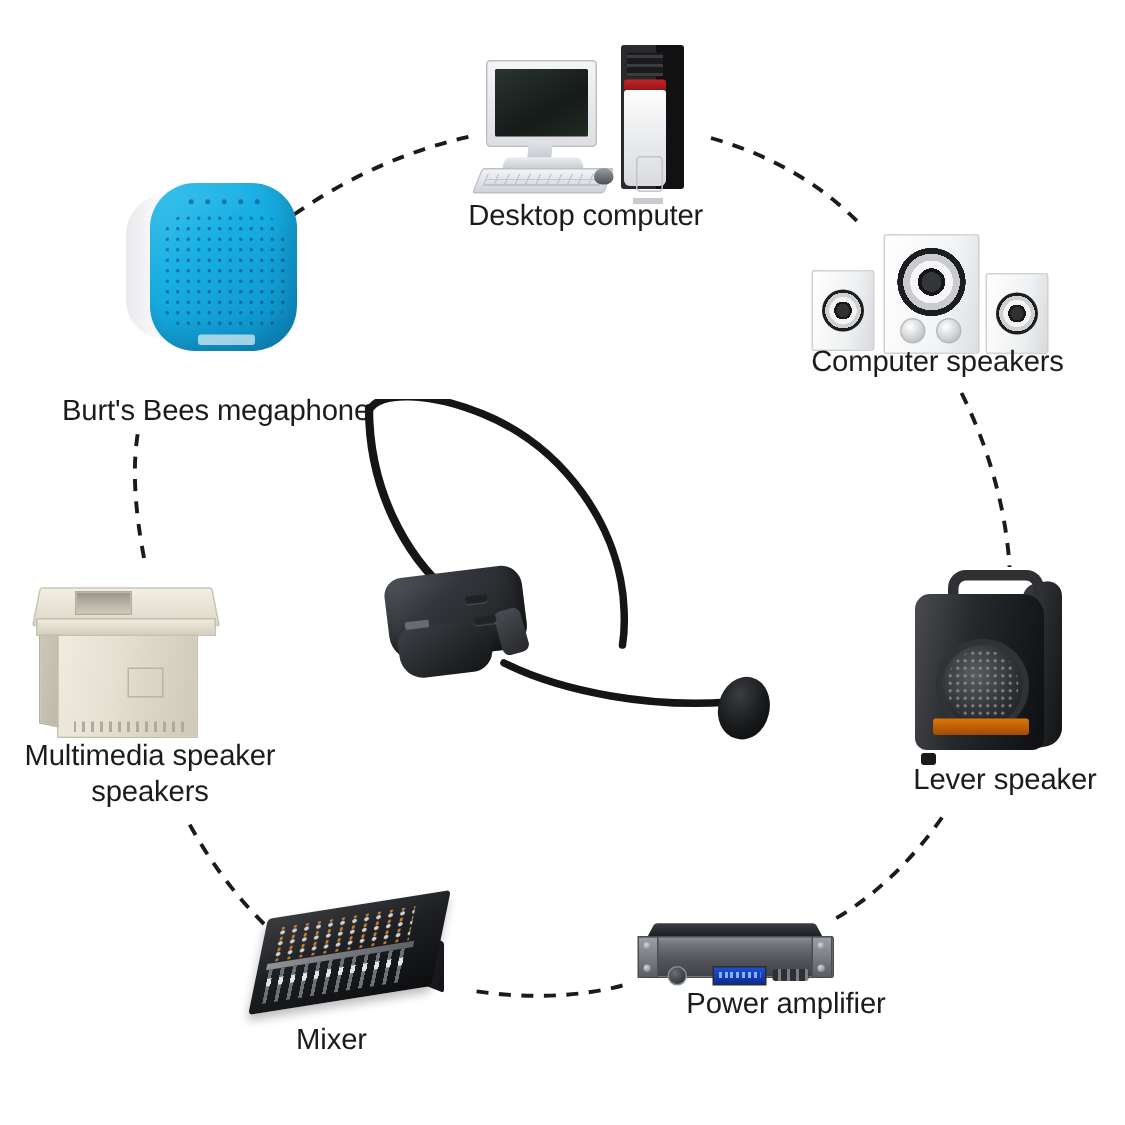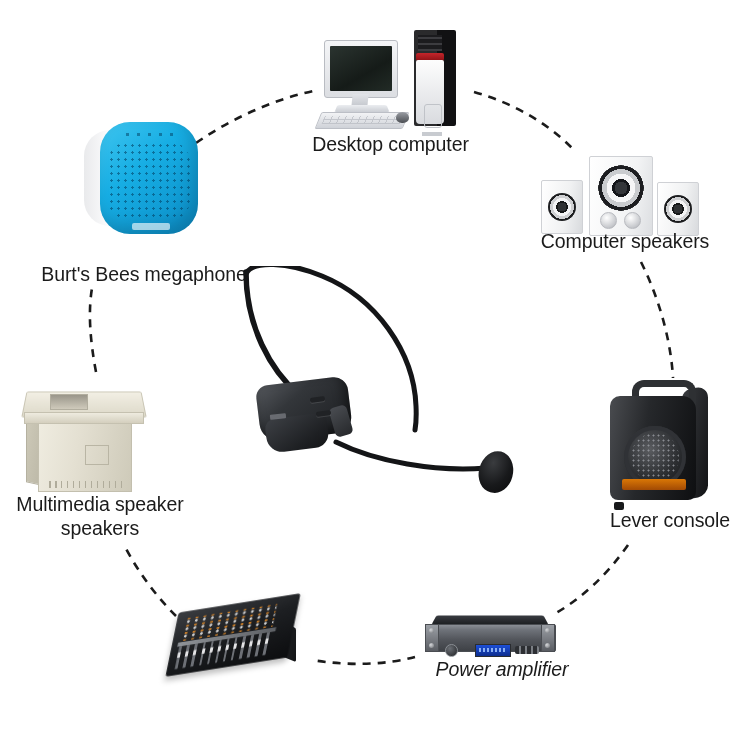--- a/index.html
+++ b/index.html
@@ -556,43 +556,44 @@
 
   <div class="node" style="left:604px; top:378px; width:112px; height:128px;">
     <div class="lev-side"></div>
     <div class="lev-handle"></div>
     <div class="lev-body">
       <div class="lev-driver"></div>
       <div class="lev-panel"></div>
     </div>
     <div class="lev-foot"></div>
   </div>
-  <div class="label" style="left:591px; top:508px; width:158px;">Lever console</div>
+  <div class="label" style="left:591px; top:508px; width:158px;">Lever speaker</div>
 
   <div class="node" style="left:426px; top:612px; width:128px; height:40px;">
     <div class="amp-top"></div>
     <div class="amp-face">
       <div class="amp-sub"></div>
       <div class="amp-knob"></div>
       <div class="amp-lcd"></div>
       <div class="amp-btns"></div>
     </div>
     <div class="amp-ear-l"></div>
     <div class="amp-ear-r"></div>
   </div>
-  <div class="label" style="left:412px; top:657px; width:180px;font-style:italic;">Power amplifier</div>
+  <div class="label" style="left:434px; top:657px; width:180px;">Power amplifier</div>
 
   <div class="node" style="left:172px; top:598px; width:126px; height:74px;">
     <div class="mix-side"></div>
     <div class="mix-surface">
       <div class="mix-knobs"></div>
       <div class="mix-strip"></div>
       <div class="mix-faders"></div>
     </div>
   </div>
+  <div class="label" style="left:158px; top:681px; width:126px;">Mixer</div>
 
   <div class="node" style="left:22px; top:380px; width:124px; height:114px;">
     <div class="con-leftface"></div>
     <div class="con-front">
       <div class="con-door"></div>
       <div class="con-vents"></div>
     </div>
     <div class="con-top"></div>
     <div class="con-lip"></div>
     <div class="con-well"></div>

